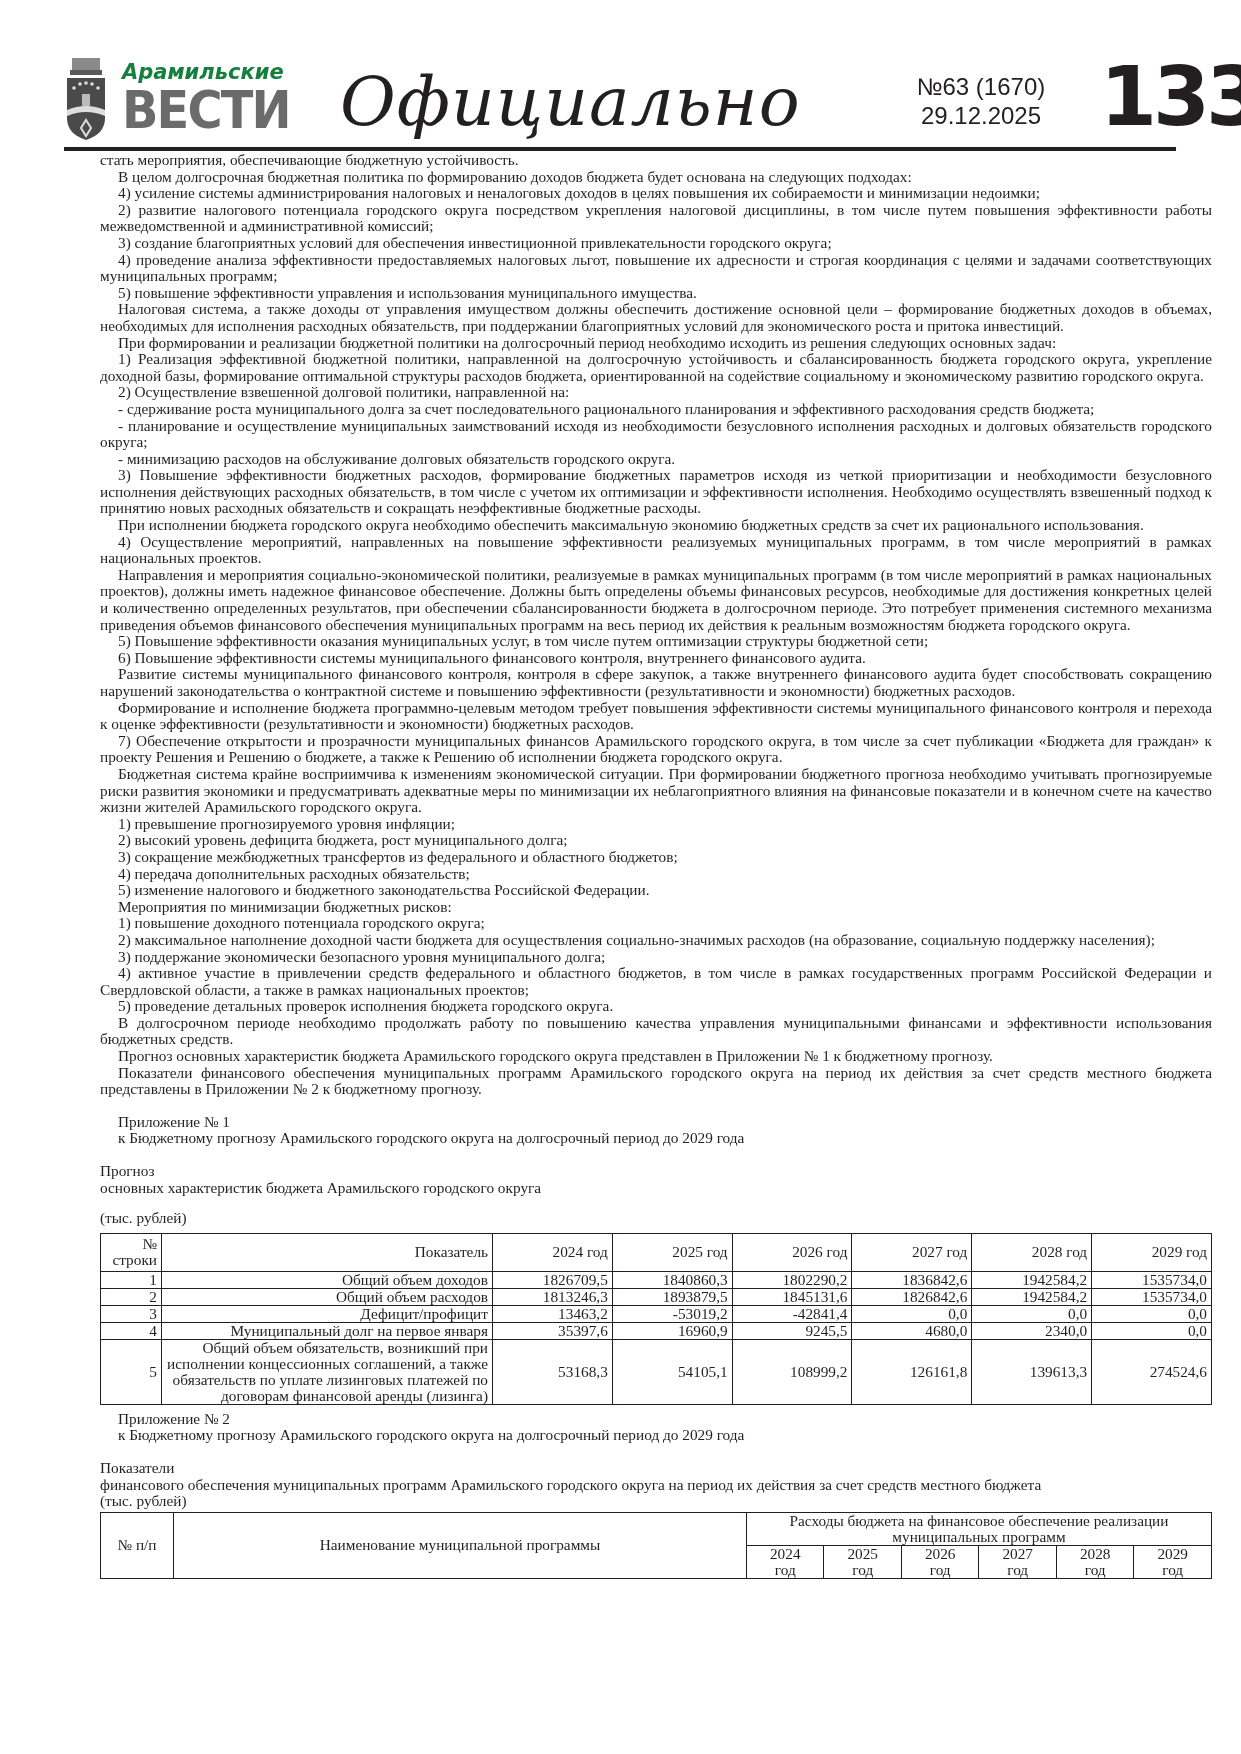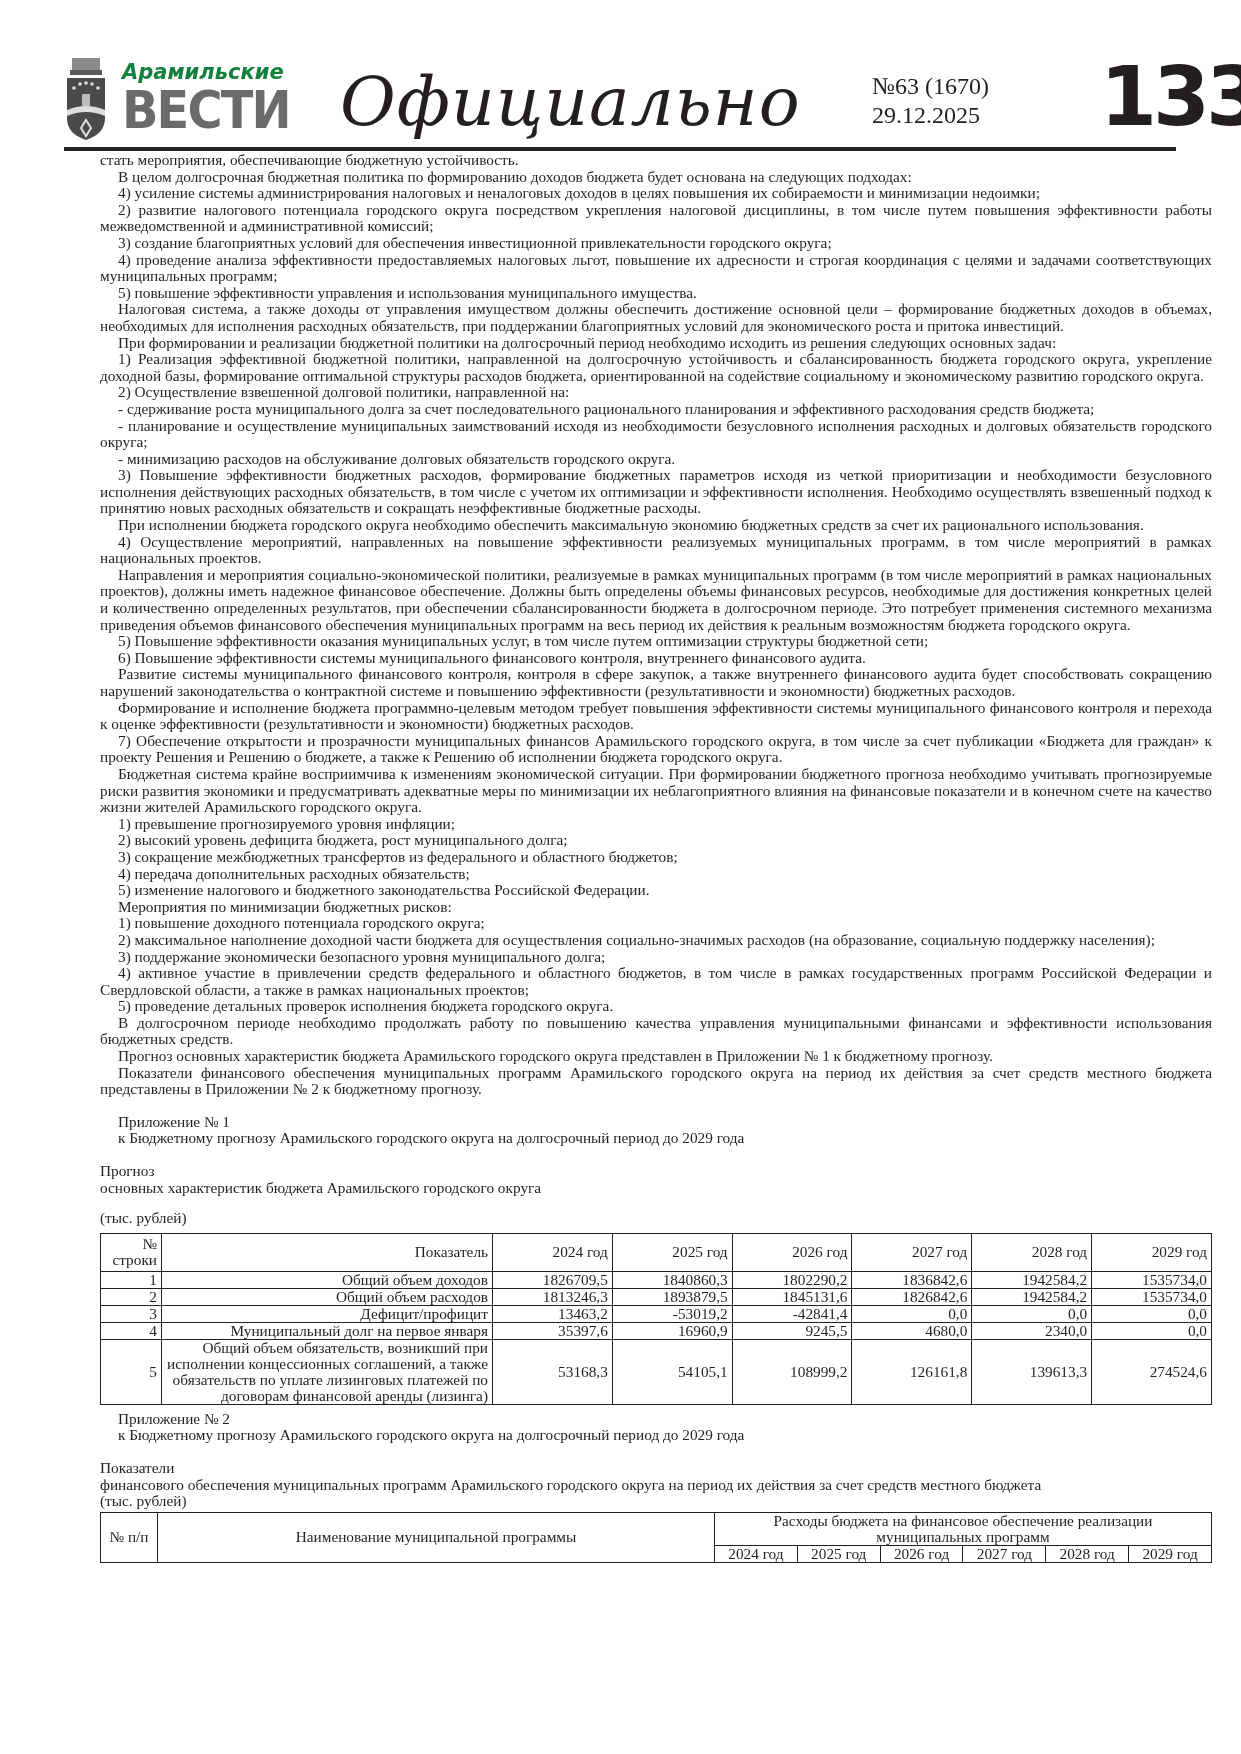--- a/index.html
+++ b/index.html
@@ -3,39 +3,39 @@
 <meta charset="utf-8">
 <style>
   html, body { margin: 0; padding: 0; background: #ffffff; }
   body { width: 1241px; height: 1754px; position: relative; overflow: hidden; color: #231f20; }
   .masthead { position: absolute; left: 64px; top: 52px; width: 1112px; height: 96px; }
   .crest { position: absolute; left: 0; top: 4px; width: 44px; height: 86px; }
   .brand { position: absolute; left: 58px; top: 8px; }
   .brand-top { font-family: "DejaVu Sans", sans-serif; font-weight: bold; font-size: 21px; color: #15803d; letter-spacing: 0px; line-height: 24px; font-style: italic; }
   .brand-bottom { font-family: "DejaVu Sans", sans-serif; font-weight: bold; font-size: 52px; color: #6b6b6b; line-height: 52px; letter-spacing: -2px; transform: scaleX(0.92); transform-origin: left; }
   .section-title { position: absolute; left: 276px; top: 10px; font-family: "DejaVu Serif", serif; font-style: italic; font-size: 68px; color: #231f20; letter-spacing: 1px; }
-  .issue { position: absolute; left: 808px; top: 20px; text-align: left; width: 218px; font-family: Liberation Serif, serif; font-size: 24px; line-height: 29px; color: #231f20; }
+  .issue { position: absolute; left: 808px; top: 20px; text-align: center; width: 218px; font-family: Liberation Sans, sans-serif; font-size: 24px; line-height: 29px; color: #231f20; }
   .page-number { position: absolute; left: 1036px; top: 0px; font-family: "DejaVu Sans", sans-serif; font-weight: bold; font-size: 82px; line-height: 90px; color: #231f20; letter-spacing: -4px; }
   .rule { position: absolute; left: 64px; top: 147px; width: 1112px; height: 4px; background: #231f20; }
 
   .body { position: absolute; left: 64px; top: 152px; width: 1112px; font-family: "Liberation Serif", serif; font-size: 15.3px; line-height: 16.6px; color: #231f20; margin-left: 36px; }
   .body p { margin: 0; text-align: justify; text-indent: 18px; }
   .body p.noind { text-indent: 0; }
   .app-head { margin: 0; text-indent: 18px; }
   .gap { height: 16px; }
   .center { text-align: center; text-indent: 0 !important; }
   .units { text-align: right; text-indent: 0 !important; margin-top: 14px !important; }
 
   table { border-collapse: collapse; width: 100%; font-family: "Liberation Serif", serif; font-size: 15.3px; }
   table.t1 { margin-top: 6px; }
   table.t1 td, table.t1 th { border: 1.3px solid #231f20; text-align: right; font-weight: normal; padding: 0 4px; line-height: 16px; }
   table.t1 th { height: 37px; }
   table.t1 td { height: 16px; }
   table.t2 { margin-top: 2px; }
-  table.t2 td, table.t2 th { border: 1.3px solid #231f20; text-align: center; font-weight: normal; padding: 0 8px; line-height: 16px; }
+  table.t2 td, table.t2 th { border: 1.3px solid #231f20; text-align: center; font-weight: normal; padding: 0 16px; line-height: 16px; }
 </style>
 </head>
 <body>
 
 <div class="masthead">
   <svg class="crest" viewBox="0 0 44 86">
     <rect x="8" y="2" width="28" height="14" fill="#8a8a8a"></rect>
     <rect x="6" y="14" width="32" height="5" fill="#5a5a5a"></rect>
     <path d="M3 22 H41 V62 Q41 78 22 84 Q3 78 3 62 Z" fill="#4a4a4a"></path>
     <circle cx="10" cy="32" r="1.8" fill="#ddd"></circle>

